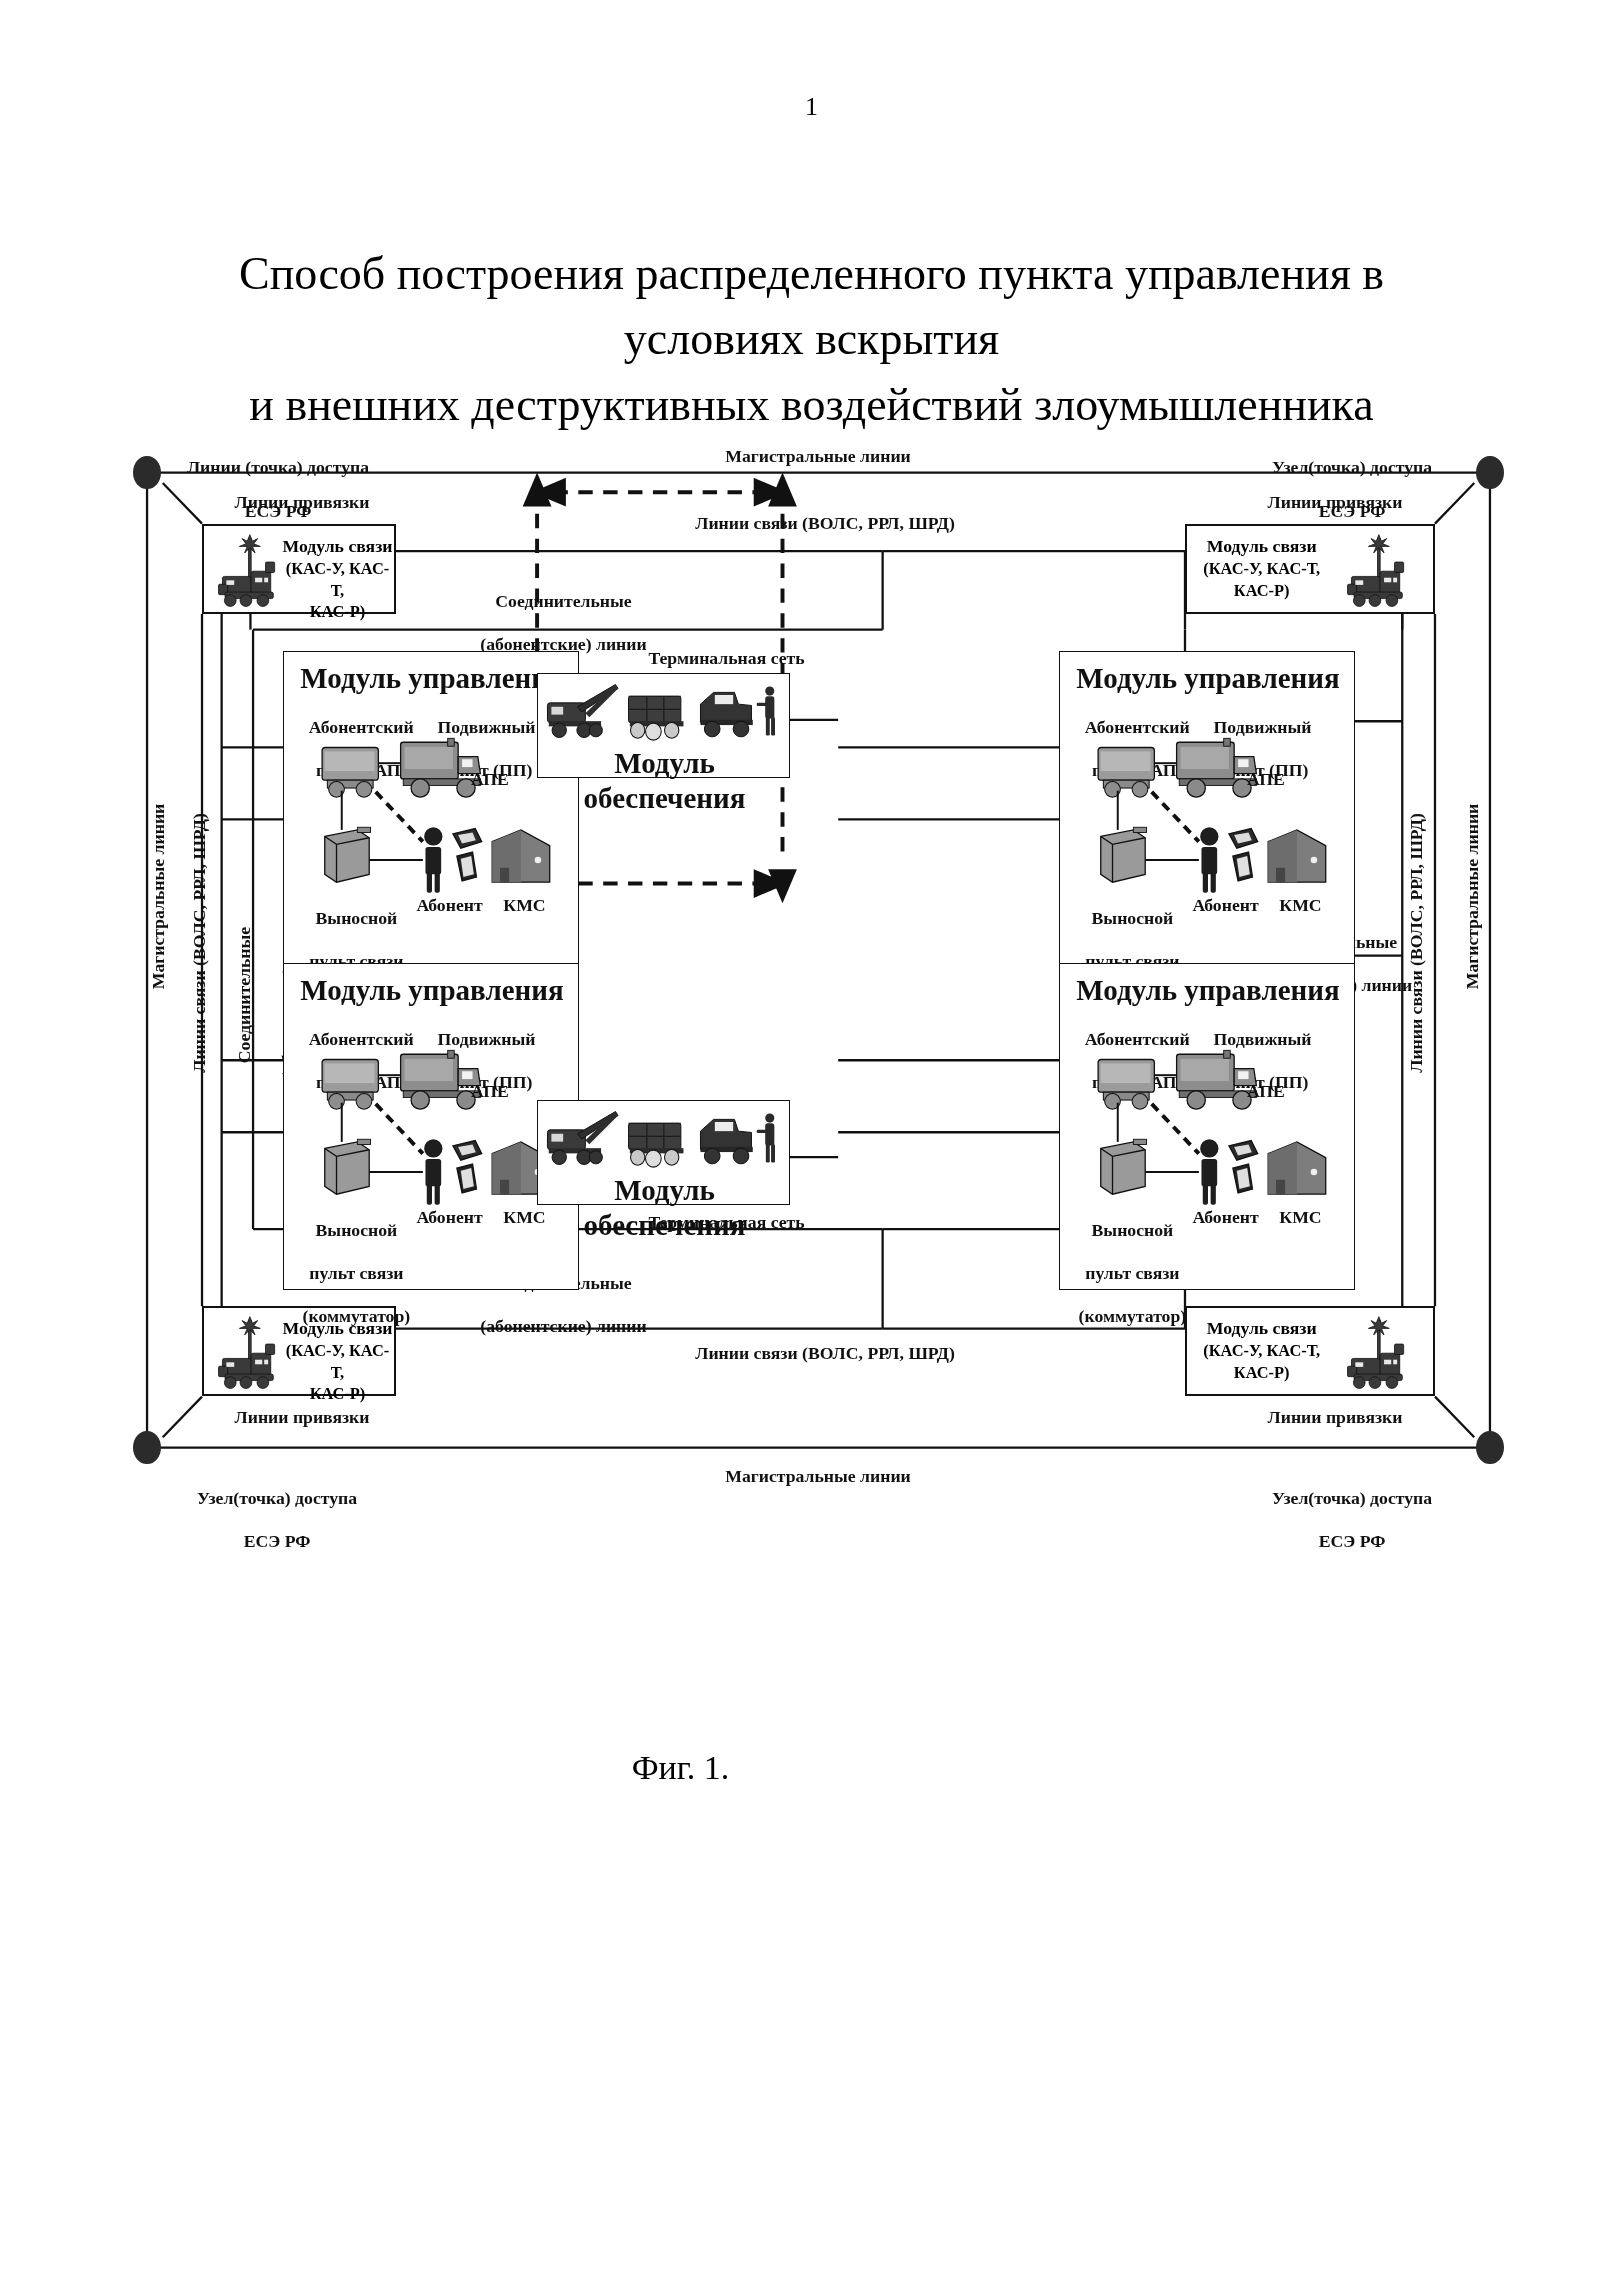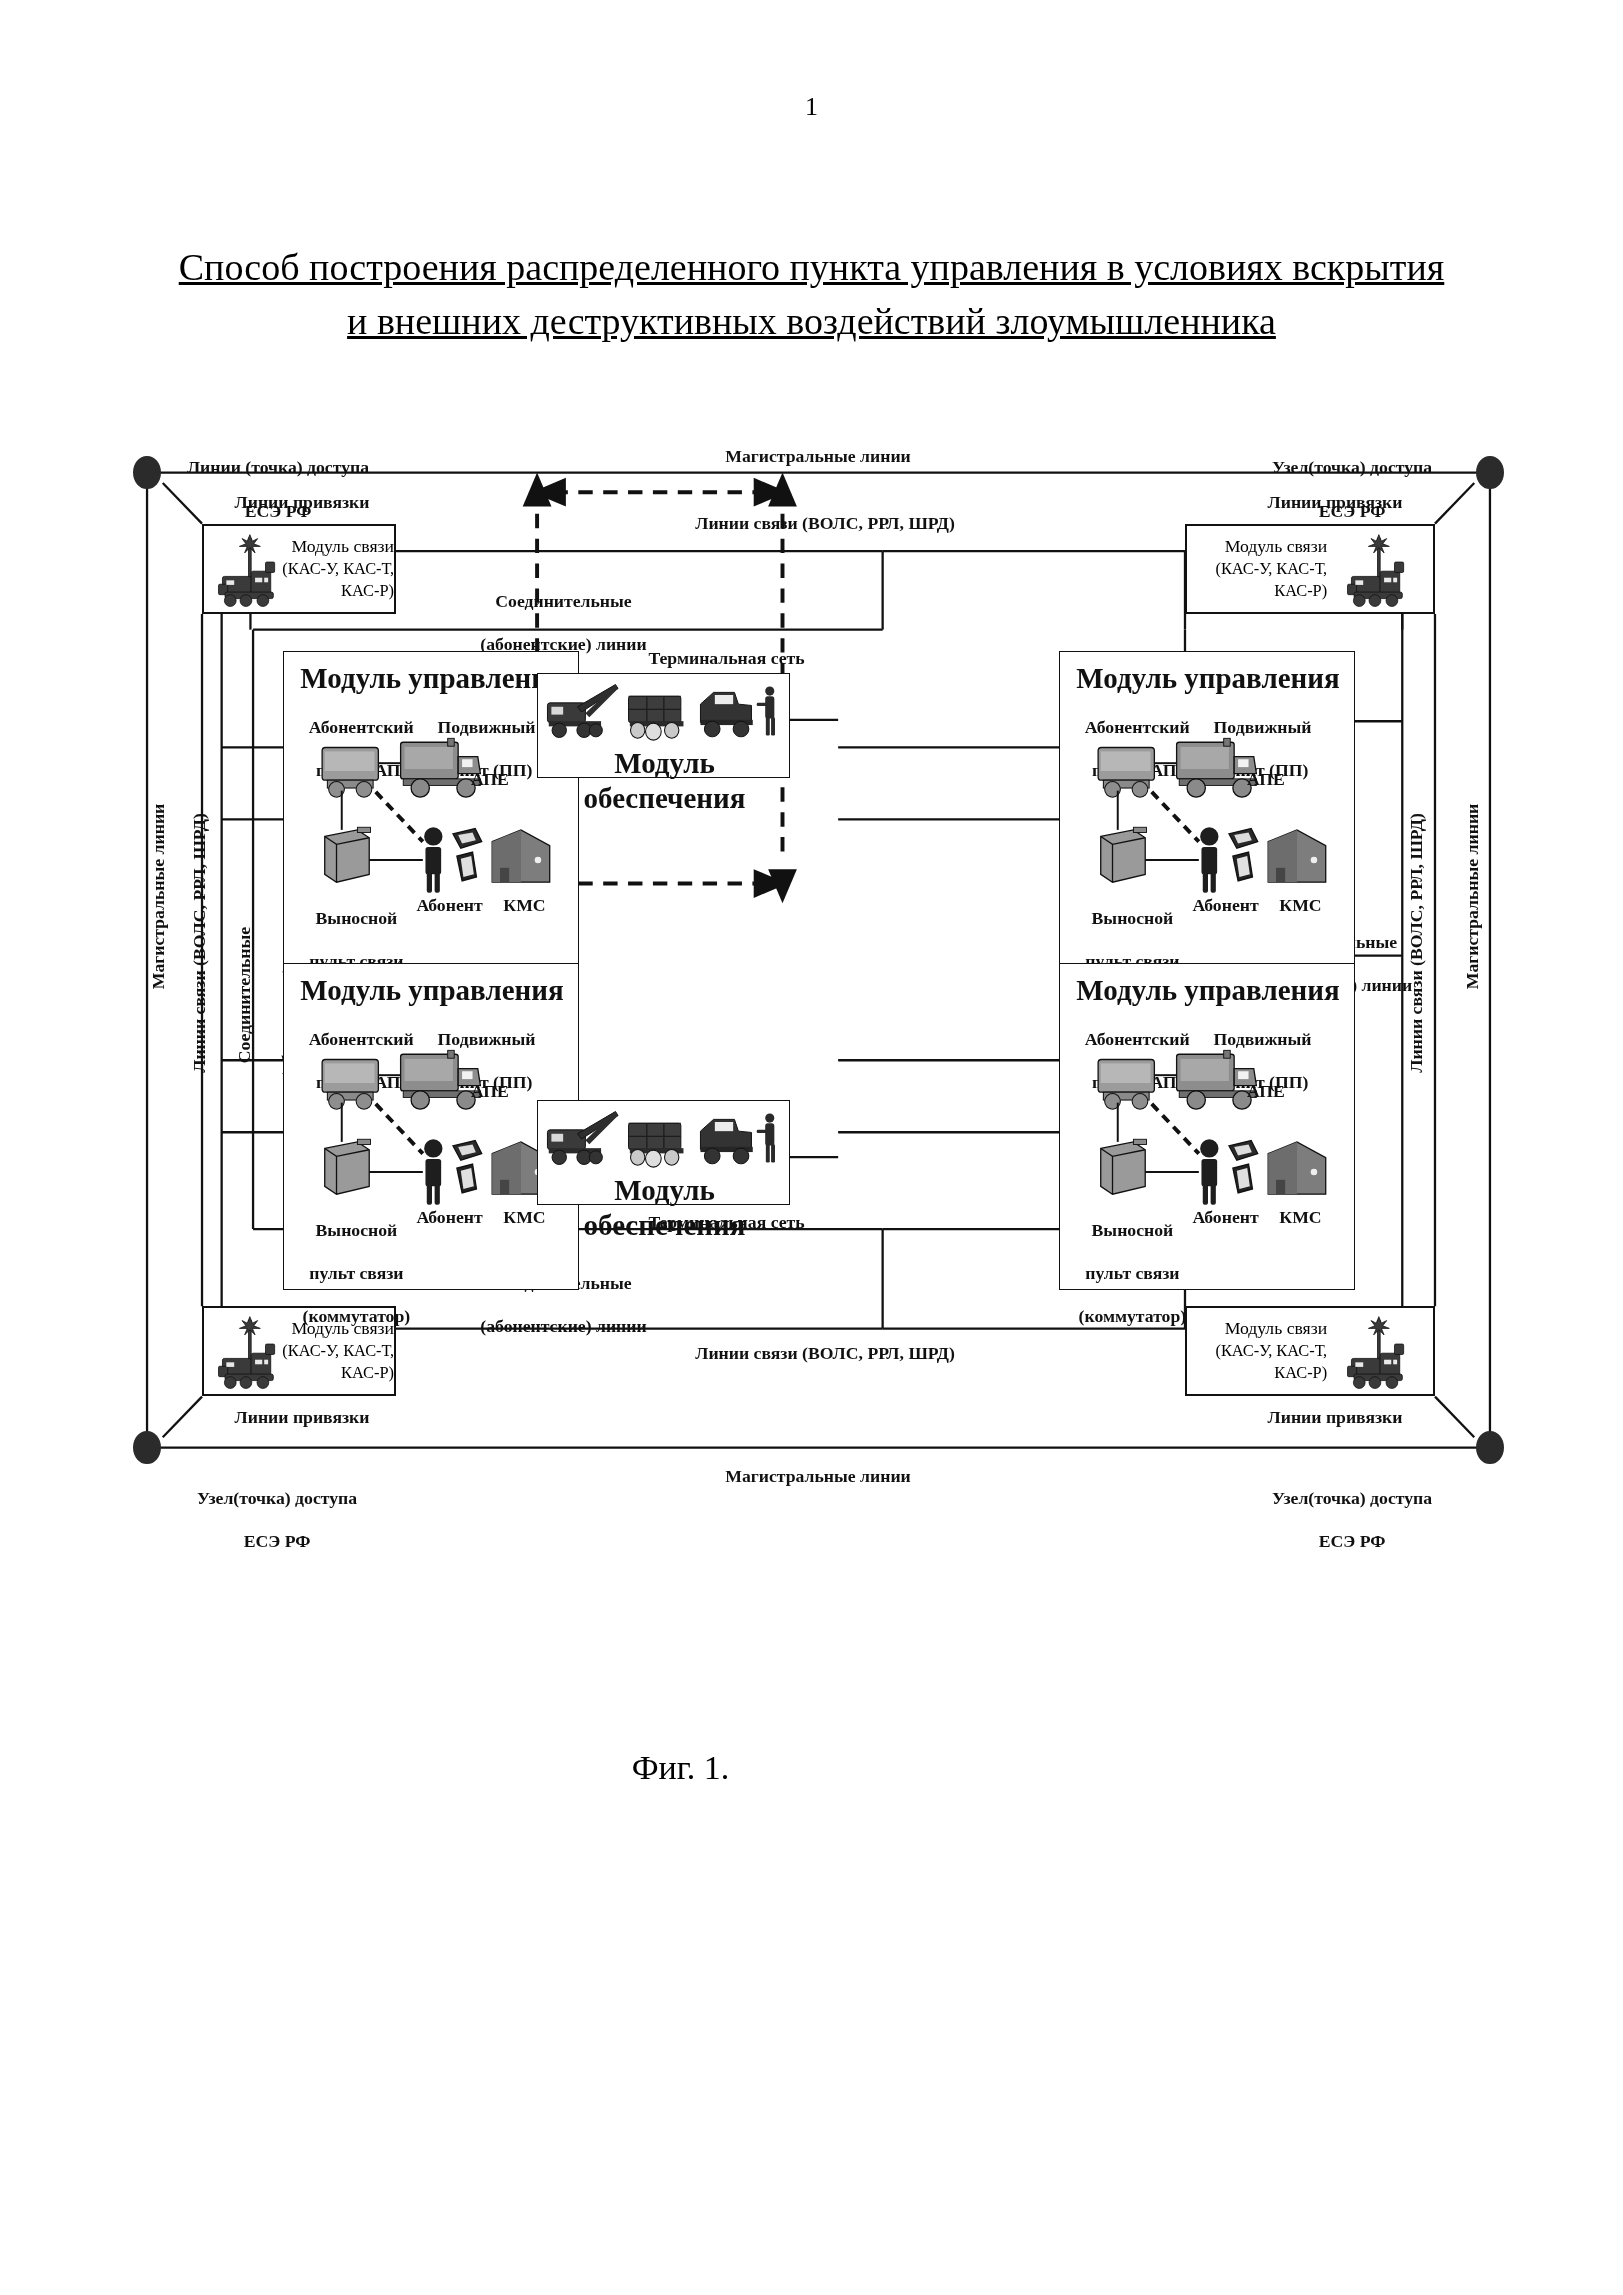--- a/index.html
+++ b/index.html
@@ -10,22 +10,22 @@
   }
   .page{position:absolute;inset:0;}
 
   
   .page-number{
     position:absolute;top:92px;left:0;width:1623px;text-align:center;
     font-size:26px;font-family:"Liberation Serif",serif;
   }
   .doc-title{
     position:absolute;top:241px;left:157px;width:1309px;
-    text-align:center;font-size:38px;line-height:1.42;
-    font-family:"Liberation Serif",serif;font-weight:400;text-decoration:underline;
+    text-align:center;font-size:46px;line-height:1.42;
+    font-family:"Liberation Serif",serif;font-weight:400;
   }
   .fig-caption{
     position:absolute;top:1749px;left:0;width:1361px;text-align:center;
     font-size:34px;font-family:"Liberation Serif",serif;
   }
 
   
   .figure{
     position:absolute;left:131px;top:432px;width:1375px;height:1178px;
   }
@@ -47,21 +47,21 @@
   .box{position:absolute;border:2px solid #111;background:#fff;box-sizing:border-box;}
   .box.thin{border-width:1.3px;}
 
   
   .node-dot{
     position:absolute;width:27.5px;height:33px;border-radius:50%;
     background:#2b2b2b;
   }
 
   .mod-svyazi-title{
-    position:absolute;text-align:right;font-weight:400;
+    position:absolute;text-align:center;font-weight:700;
     font-family:"Liberation Serif",serif;line-height:1.3;
   }
 
   .icon-wrap{position:absolute;}
   .icon-wrap svg{display:block;}
 </style>
 </head>
 <body>
 
 <div class="page">

